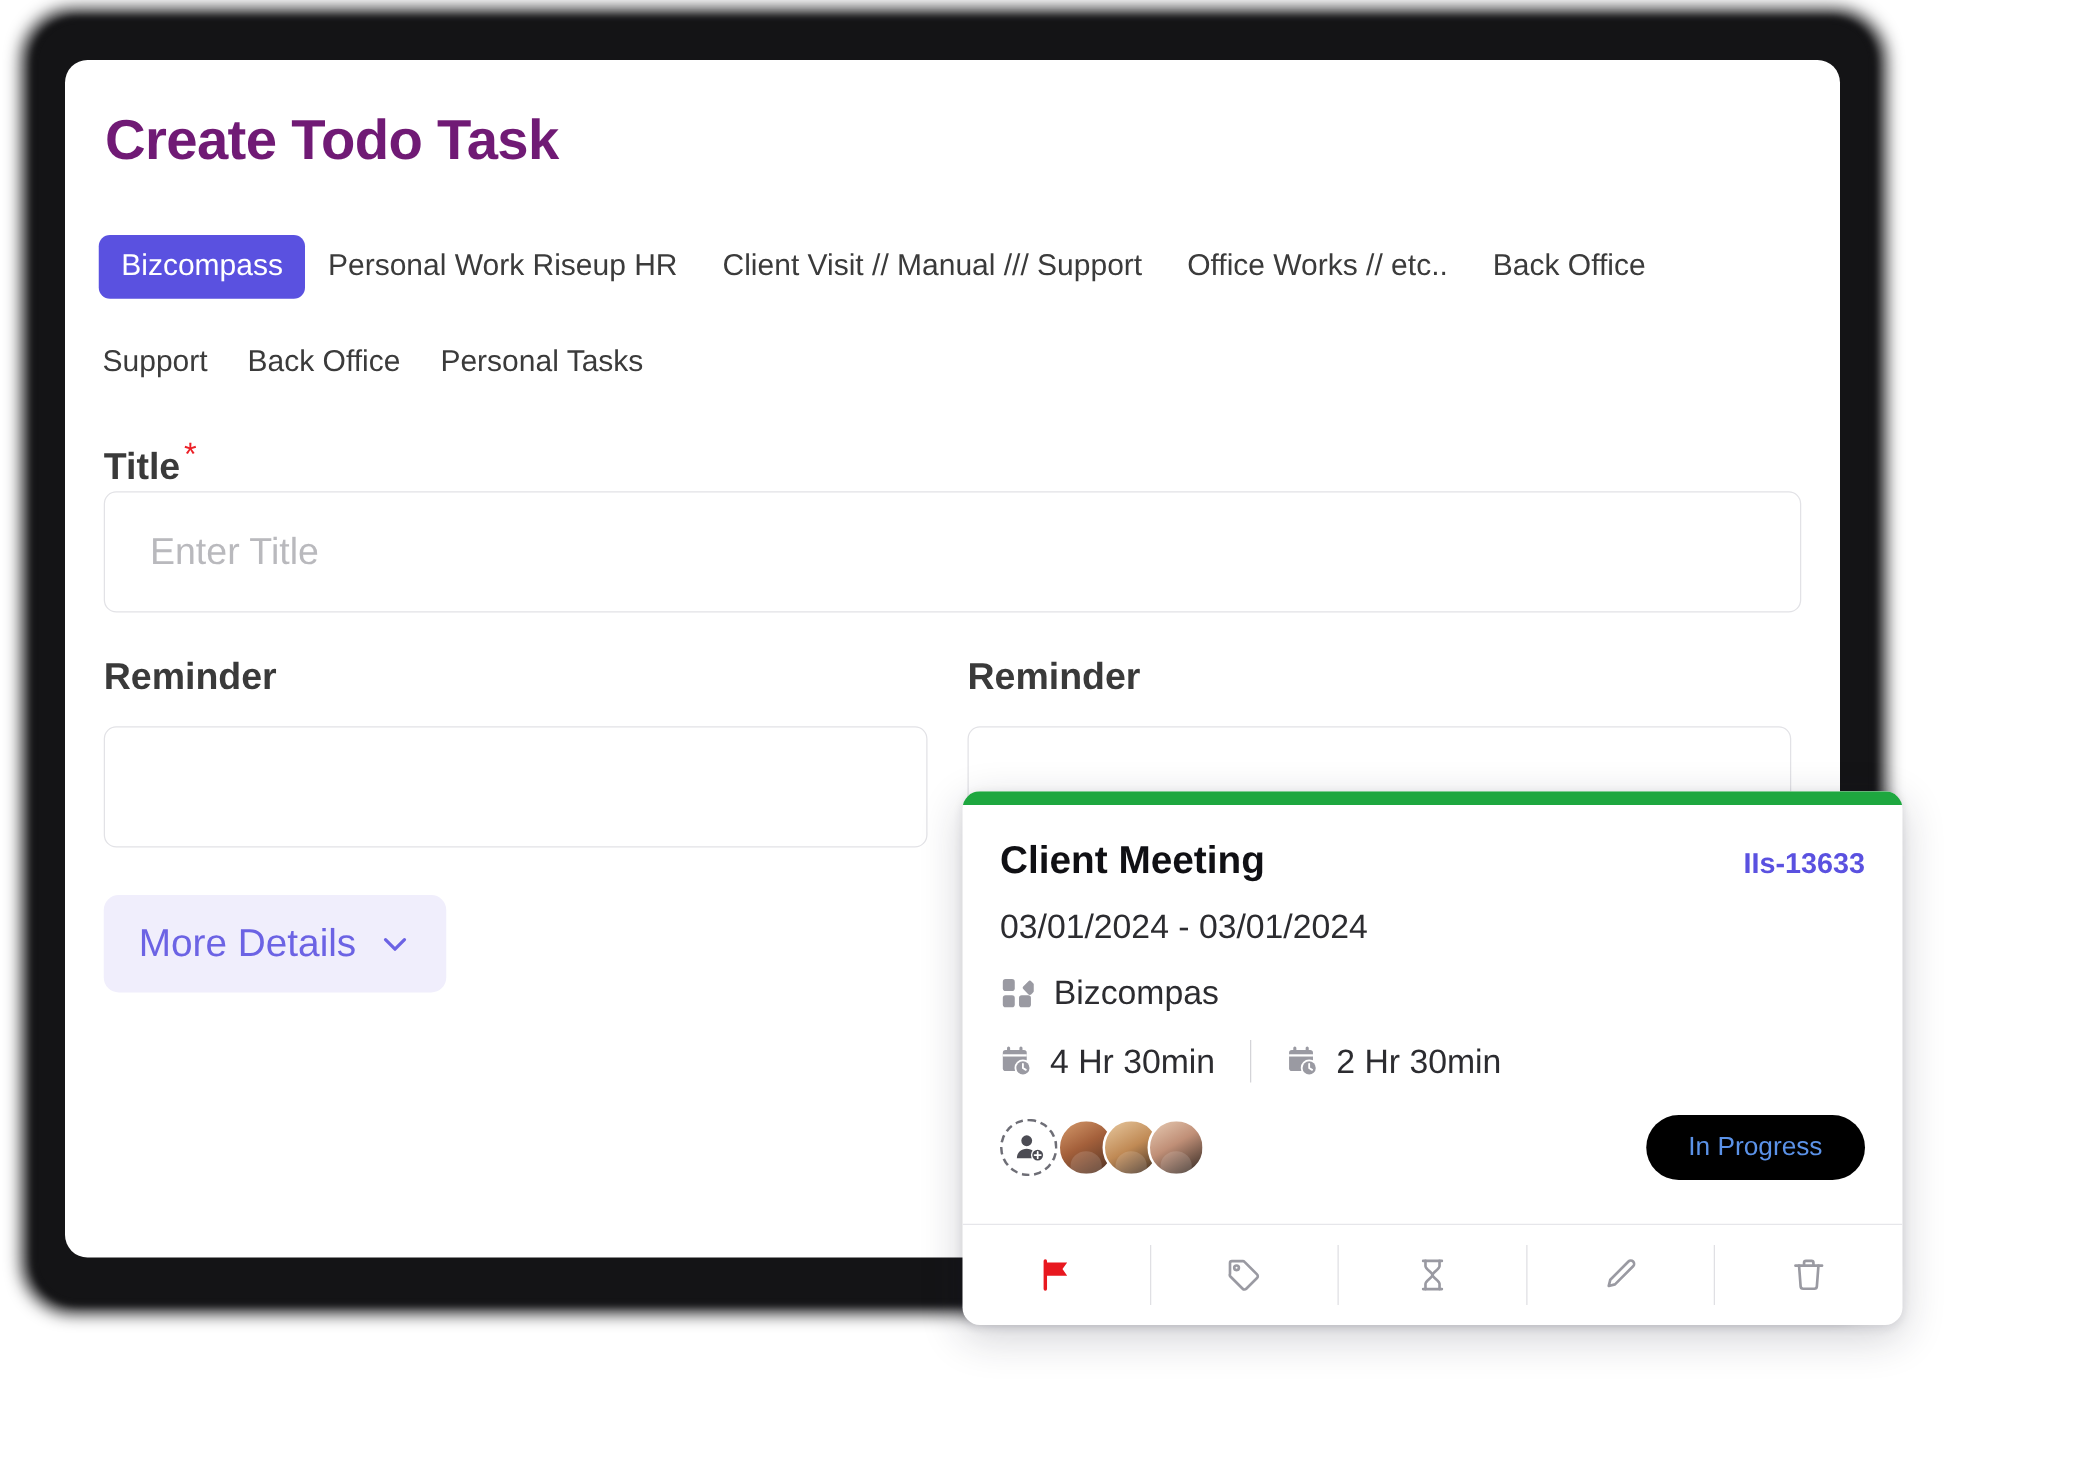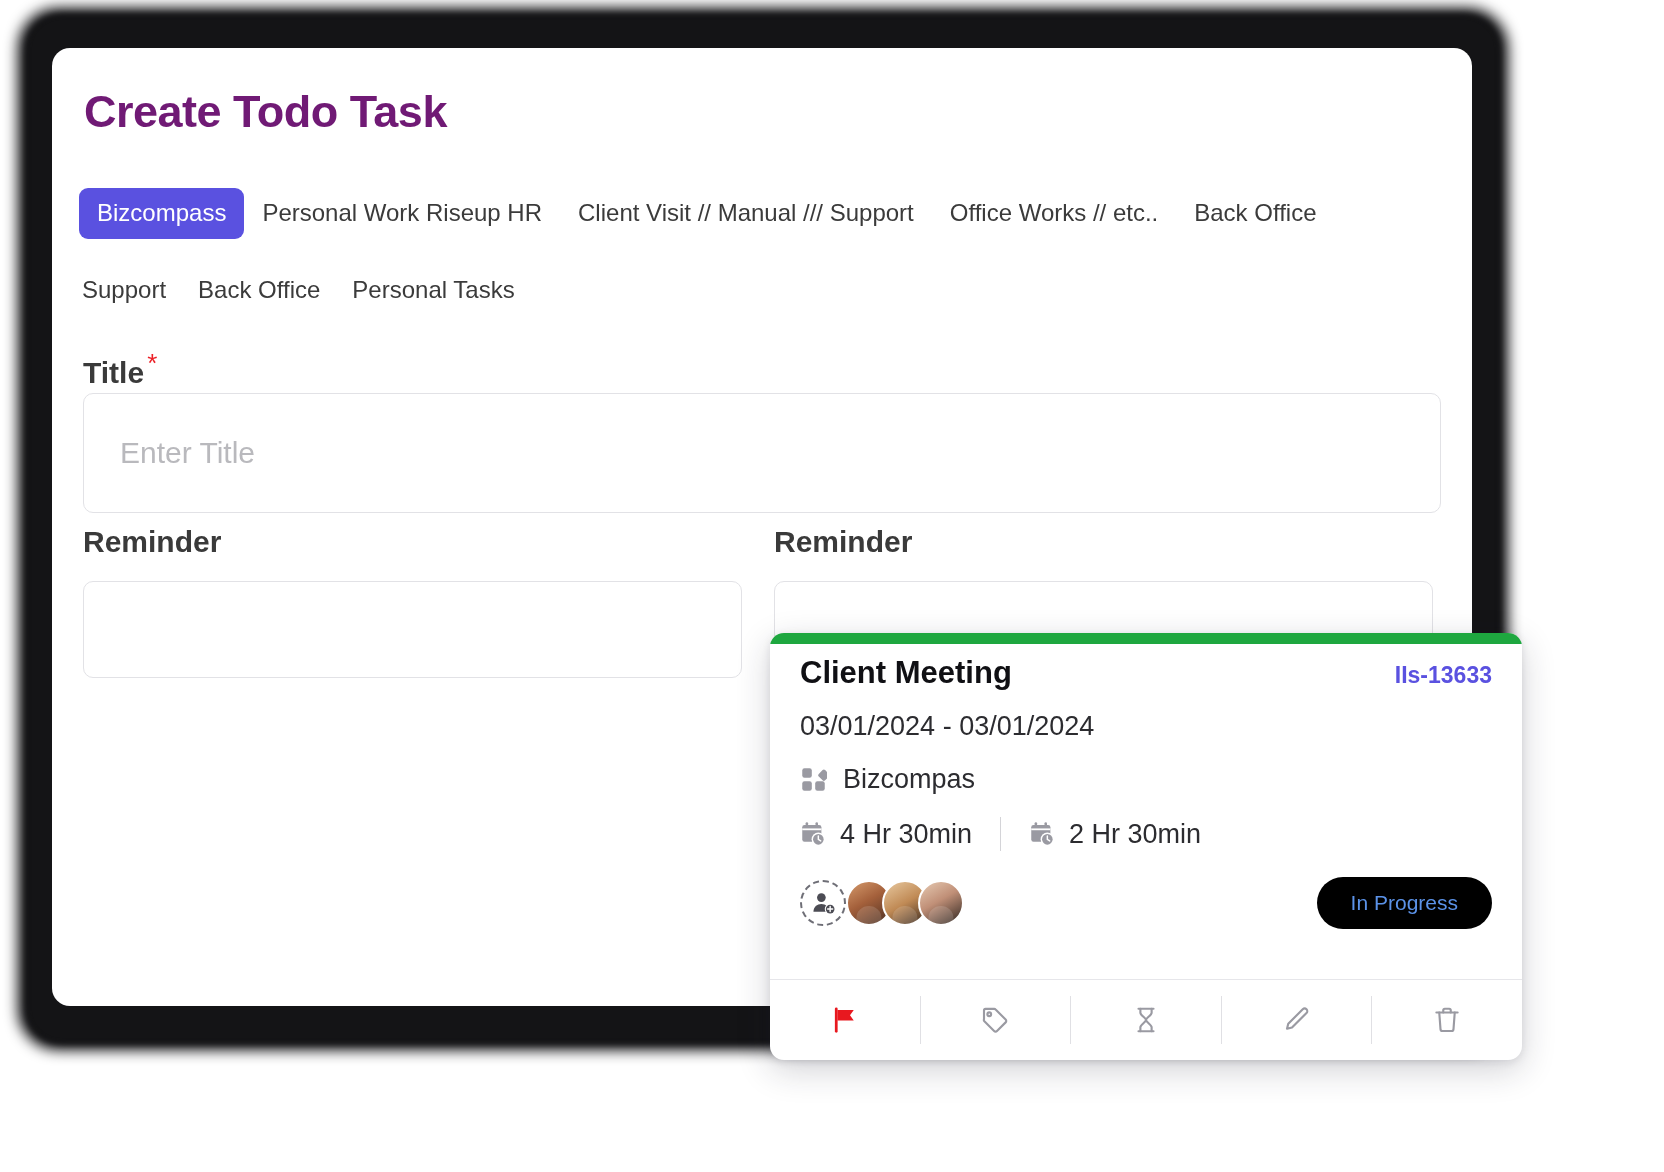--- a/index.html
+++ b/index.html
@@ -115,21 +115,21 @@
     position: absolute;
     border: 1px solid #e2e2e6;
     border-radius: 10px;
     background: #ffffff;
     box-sizing: border-box;
   }
   .input-title {
     left: 31px;
     top: 345px;
     width: 1358px;
-    height: 120px;
+    height: 97px;
     display: flex;
     align-items: center;
     padding: 0 36px;
     font-size: 30px;
     color: #b9b9bd;
   }
 
   .label-rem-left  { left: 31px;  top: 477px; }
   .label-rem-right { left: 722px; top: 477px; }
 
@@ -180,21 +180,21 @@
     border-radius: 14px;
     box-shadow: 0 10px 34px rgba(30,30,50,0.20), 0 2px 8px rgba(30,30,50,0.10);
     overflow: hidden;
   }
   .card-topbar {
     height: 11px;
     background: #1ea73f;
     width: 100%;
   }
   .card-body {
-    padding: 11px 30px 0 30px;
+    padding: 26px 30px 0 30px;
   }
   .card-head {
     display: flex;
     align-items: baseline;
     justify-content: space-between;
   }
   .card-title {
     font-size: 31px;
     font-weight: bold;
     color: #101014;
@@ -357,20 +357,28 @@
     <div class="input-box input-title">
       <span class="placeholder-text">Enter Title</span>
     </div>
 
     <div class="field-label label-rem-left">Reminder</div>
     <div class="input-box input-rem-left"></div>
 
     <div class="field-label label-rem-right">Reminder</div>
     <div class="input-box input-rem-right"></div>
 
+    <div class="more-details">
+      <span class="md-text">More Details</span>
+      <span>
+        <svg class="chev" viewBox="0 0 24 24" fill="none" stroke="#6c63e4" stroke-width="2.4" stroke-linecap="round" stroke-linejoin="round">
+          <polyline points="5,9 12,16 19,9"></polyline>
+        </svg>
+      </span>
+    </div>
   </div>
 
   <div class="task-card">
     <div class="card-topbar"></div>
 
     <div class="card-body">
 
       <div class="card-head">
         <div class="card-title">Client Meeting</div>
         <div class="card-id">IIs-13633</div>

